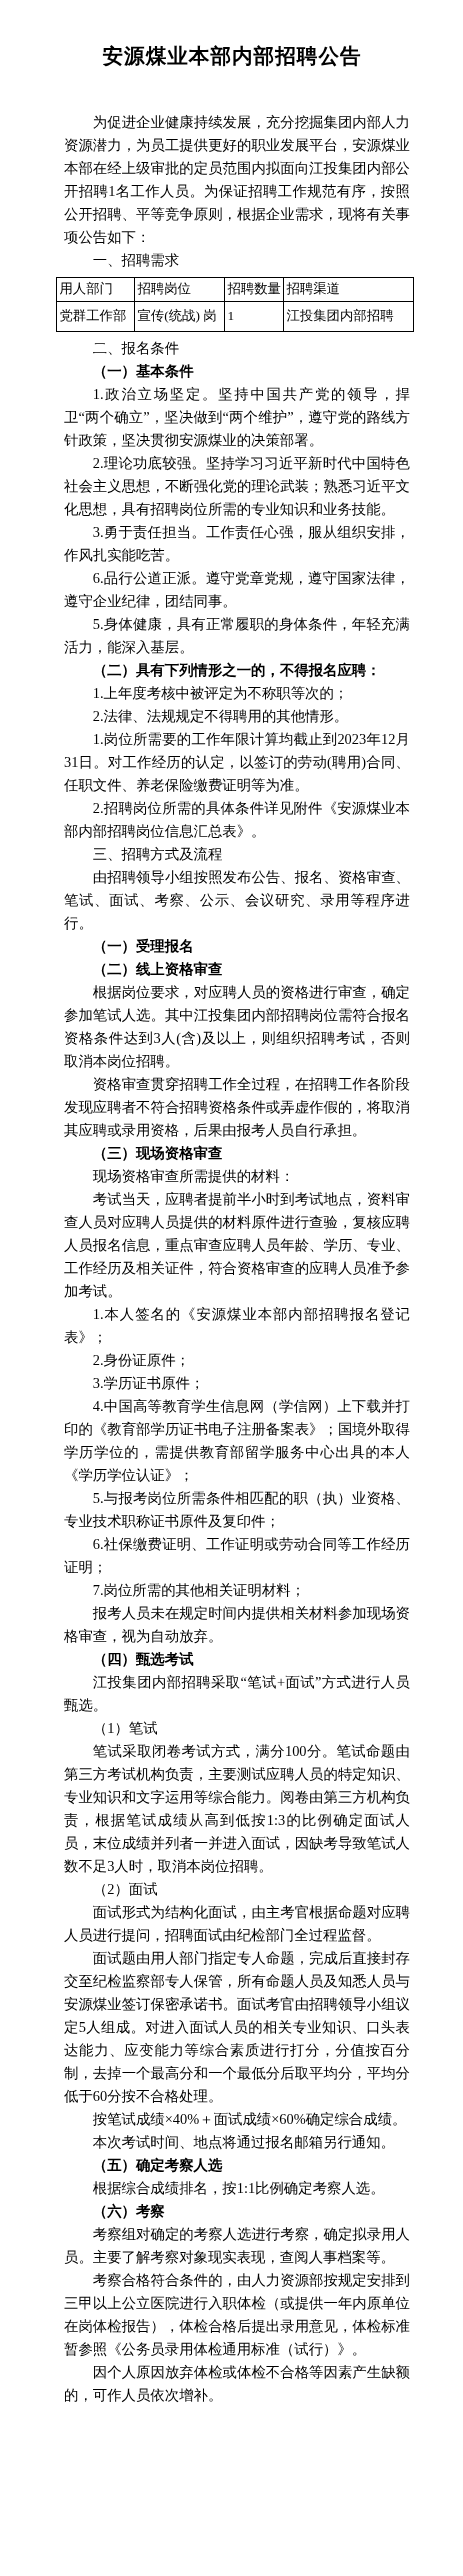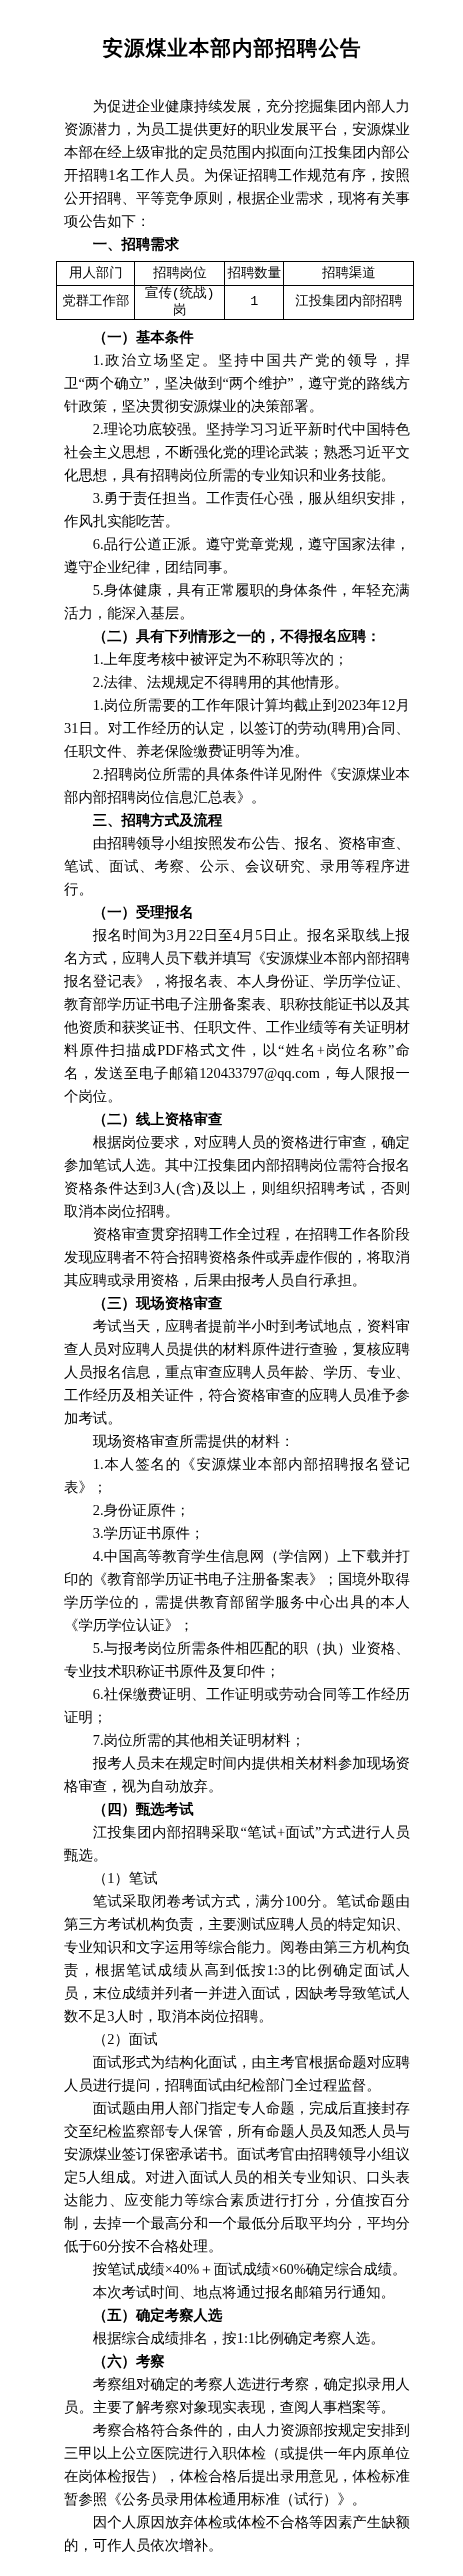--- a/index.html
+++ b/index.html
@@ -5,60 +5,59 @@
   html,body { margin:0; padding:0; background:#ffffff; }
   .page {
     position:relative;
     width:464px; height:2926px;
     background:#ffffff;
     overflow:hidden;
     color:#000000;
     font-family:"Liberation Serif","DejaVu Serif",serif;
   }
   .title {
-    margin:4px;
+    margin:12px;
     padding:32px 20.6px 0 20.6px;
     text-align:center;
     font-size:20.6px;
     font-weight:700;
     line-height:1.25;
     letter-spacing:1px;
   }
   .content {
     padding:29px 54px 0 64px;
     font-size:14.4px;
     line-height:23px;
     text-align:justify;
   }
   .content p { margin:0; }
   .p  { text-indent:2em; }
   .h1 {
     font-family:"Liberation Sans","DejaVu Sans",sans-serif;
-    font-weight:700;
+    font-weight:400;
     text-indent:2em;
   }
   .h2 { font-weight:700; text-indent:2em; }
   .doc-table {
     border-collapse:collapse;
     table-layout:fixed;
     width:358px;
     margin:5.2px 0 5.2px -7.7px;
     font-size:13.4px;
     line-height:1.25;
   }
   .doc-table th, .doc-table td {
     border:1px solid #000000;
-    text-align:center;
     vertical-align:middle;
     font-weight:400;
     padding:0 2.1px;
     overflow:hidden;
   }
   .doc-table thead tr { height:24px; }
-  .doc-table tbody tr { height:30px;font-family:Liberation Mono, monospace; }
+  .doc-table tbody tr { height:30px; }
   .col-dept   { width:78px; }
   .col-post   { width:90px; }
   .col-count  { width:59px; }
   .col-channel{ width:130px; }
 </style>
 </head>
 <body>
 
 <div class="page">
   <h1 class="title">安源煤业本部内部招聘公告</h1>
@@ -82,41 +81,41 @@
         </thead>
         <tbody>
           <tr>
             <td>党群工作部</td>
             <td>宣传(统战) 岗</td>
             <td>1</td>
             <td>江投集团内部招聘</td>
           </tr>
         </tbody>
       </table>
+      <p class="h1">二、报名条件</p>
       <p class="h2">（一）基本条件</p>
       <p class="p">1.政治立场坚定。坚持中国共产党的领导，捍卫“两个确立”，坚决做到“两个维护”，遵守党的路线方针政策，坚决贯彻安源煤业的决策部署。</p>
       <p class="p">2.理论功底较强。坚持学习习近平新时代中国特色社会主义思想，不断强化党的理论武装；熟悉习近平文化思想，具有招聘岗位所需的专业知识和业务技能。</p>
       <p class="p">3.勇于责任担当。工作责任心强，服从组织安排，作风扎实能吃苦。</p>
       <p class="p">6.品行公道正派。遵守党章党规，遵守国家法律，遵守企业纪律，团结同事。</p>
       <p class="p">5.身体健康，具有正常履职的身体条件，年轻充满活力，能深入基层。</p>
       <p class="h2">（二）具有下列情形之一的，不得报名应聘：</p>
       <p class="p">1.上年度考核中被评定为不称职等次的；</p>
       <p class="p">2.法律、法规规定不得聘用的其他情形。</p>
       <p class="p">1.岗位所需要的工作年限计算均截止到2023年12月31日。对工作经历的认定，以签订的劳动(聘用)合同、任职文件、养老保险缴费证明等为准。</p>
       <p class="p">2.招聘岗位所需的具体条件详见附件《安源煤业本部内部招聘岗位信息汇总表》。</p>
       <p class="h1">三、招聘方式及流程</p>
       <p class="p">由招聘领导小组按照发布公告、报名、资格审查、笔试、面试、考察、公示、会议研究、录用等程序进行。</p>
       <p class="h2">（一）受理报名</p>
-      <p class="p">报名时间为3月22日至4月5日止。报名采取线上报名方式，应聘人员下载并填写《安源煤业本部内部招聘报名登记表》，将报名表、本人身份证、学历学位证、教育部学历证书电子注册备案表、职称技能证书以及其他资质和获奖证书、任职文件、工作业绩等有关证明材料原件扫描成PDF格式文件，以“姓名+岗位名称”命名，发送至电子邮箱120433797@qq.com，每人限报一个岗位。</p>
       <p class="h2">（二）线上资格审查</p>
       <p class="p">根据岗位要求，对应聘人员的资格进行审查，确定参加笔试人选。其中江投集团内部招聘岗位需符合报名资格条件达到3人(含)及以上，则组织招聘考试，否则取消本岗位招聘。</p>
       <p class="p">资格审查贯穿招聘工作全过程，在招聘工作各阶段发现应聘者不符合招聘资格条件或弄虚作假的，将取消其应聘或录用资格，后果由报考人员自行承担。</p>
       <p class="h2">（三）现场资格审查</p>
+      <p class="p">现场资格审查所需提供的材料：</p>
       <p class="p">考试当天，应聘者提前半小时到考试地点，资料审查人员对应聘人员提供的材料原件进行查验，复核应聘人员报名信息，重点审查应聘人员年龄、学历、专业、工作经历及相关证件，符合资格审查的应聘人员准予参加考试。</p>
-      <p class="p">现场资格审查所需提供的材料：</p>
       <p class="p">1.本人签名的《安源煤业本部内部招聘报名登记表》；</p>
       <p class="p">2.身份证原件；</p>
       <p class="p">3.学历证书原件；</p>
       <p class="p">4.中国高等教育学生信息网（学信网）上下载并打印的《教育部学历证书电子注册备案表》；国境外取得学历学位的，需提供教育部留学服务中心出具的本人《学历学位认证》；</p>
       <p class="p">5.与报考岗位所需条件相匹配的职（执）业资格、专业技术职称证书原件及复印件；</p>
       <p class="p">6.社保缴费证明、工作证明或劳动合同等工作经历证明；</p>
       <p class="p">7.岗位所需的其他相关证明材料；</p>
       <p class="p">报考人员未在规定时间内提供相关材料参加现场资格审查，视为自动放弃。</p>
       <p class="h2">（四）甄选考试</p>
       <p class="p">江投集团内部招聘采取“笔试+面试”方式进行人员甄选。</p>

